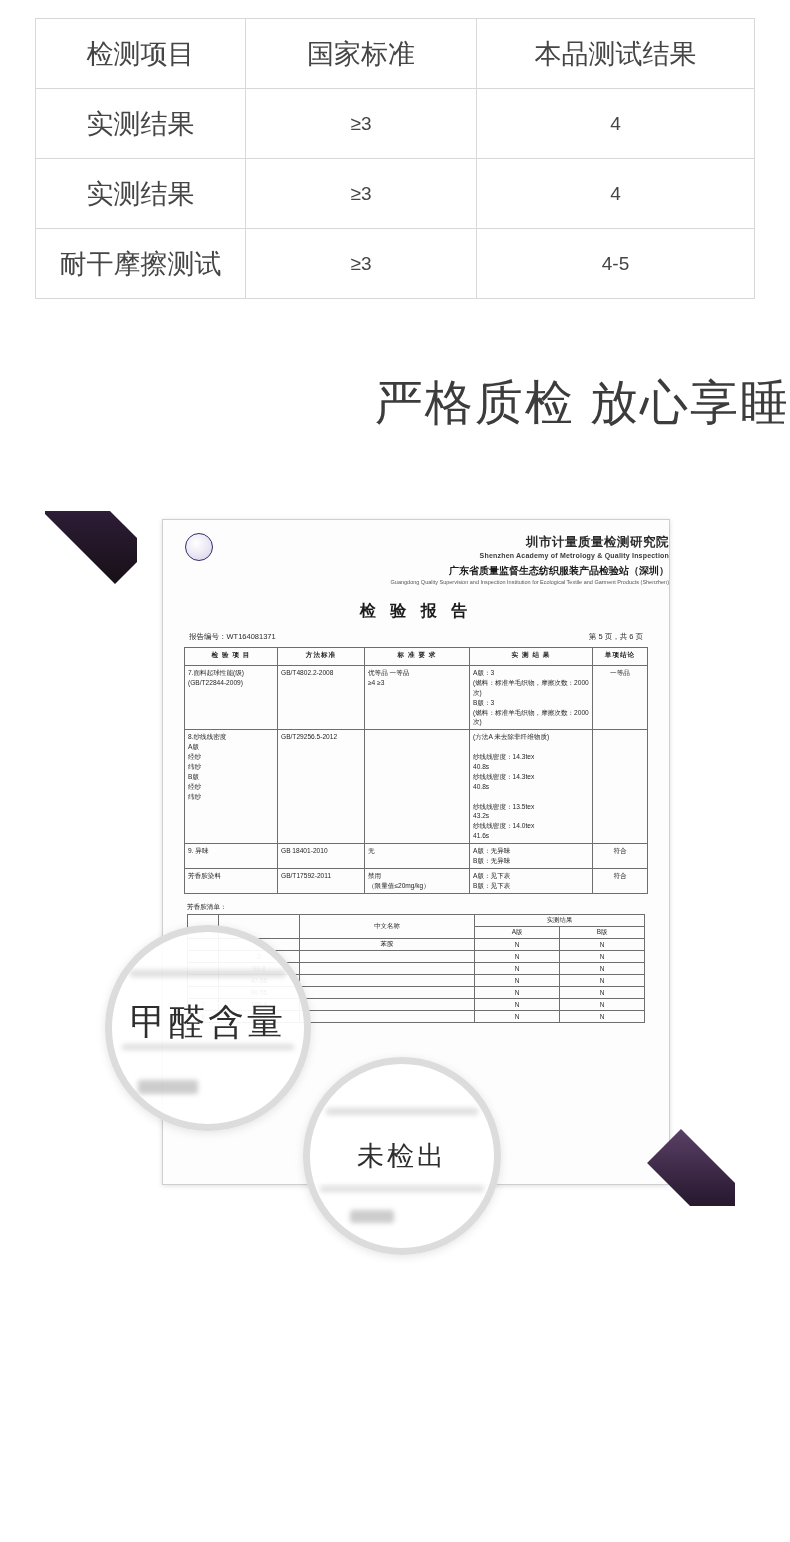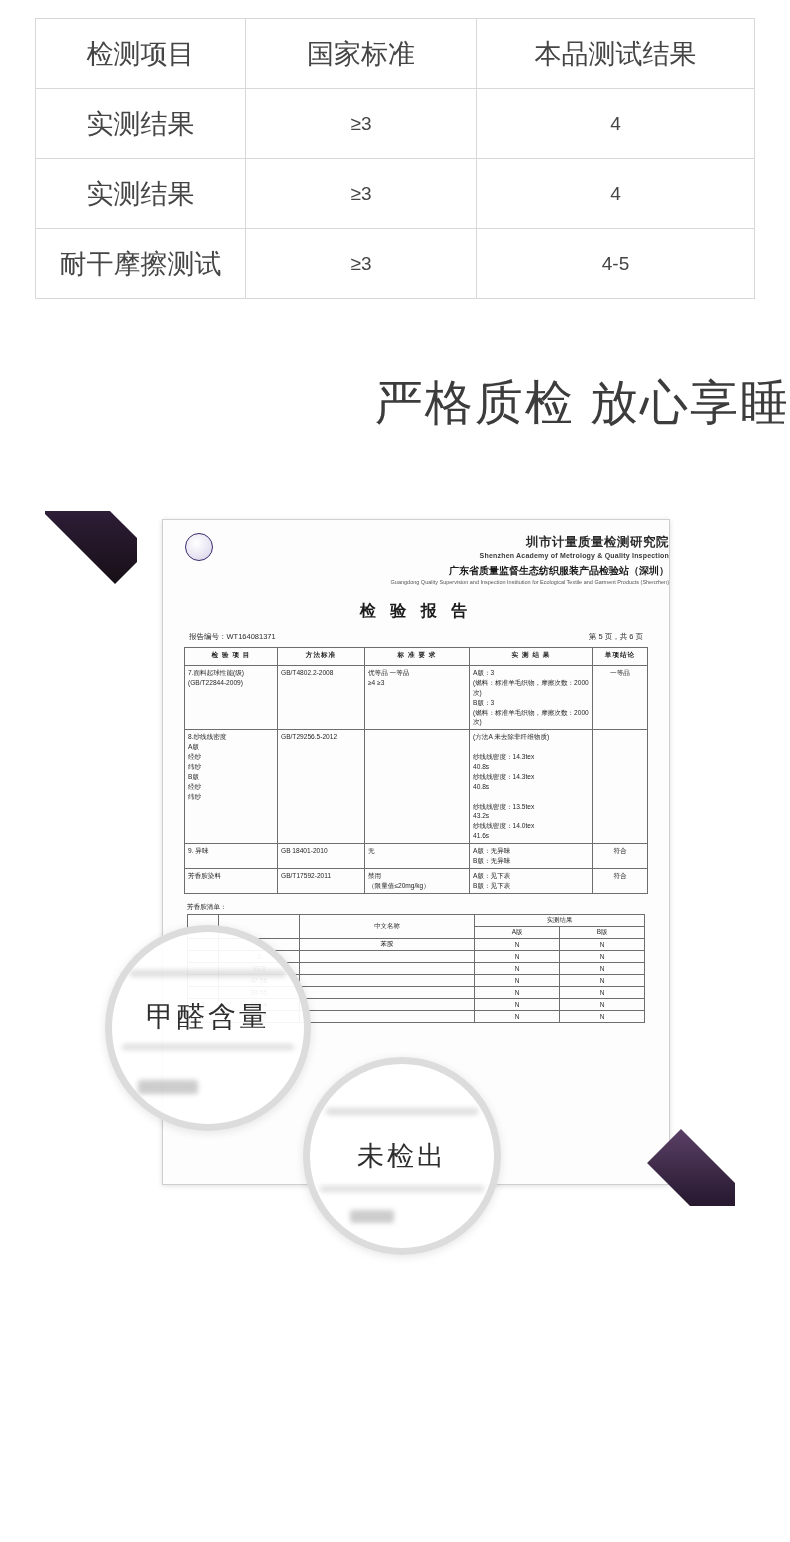--- a/index.html
+++ b/index.html
@@ -240,21 +240,21 @@
   .mag-2 {
     left: 303px;
     top: 546px;
     width: 184px;
     height: 184px;
   }
   .mag-text {
     position: absolute;
     width: 100%;
     text-align: center;
-    font-size: 28px;
+    font-size: 36px;
     color: #2e2e2e;
     letter-spacing: 3px;
     font-weight: 400;
   }
   .mag-1 .mag-text { top: 66px; }
   .mag-2 .mag-text { top: 74px; font-size: 27px; }
 
   .blur-line {
     position: absolute;
     background: #9a9a9a;

